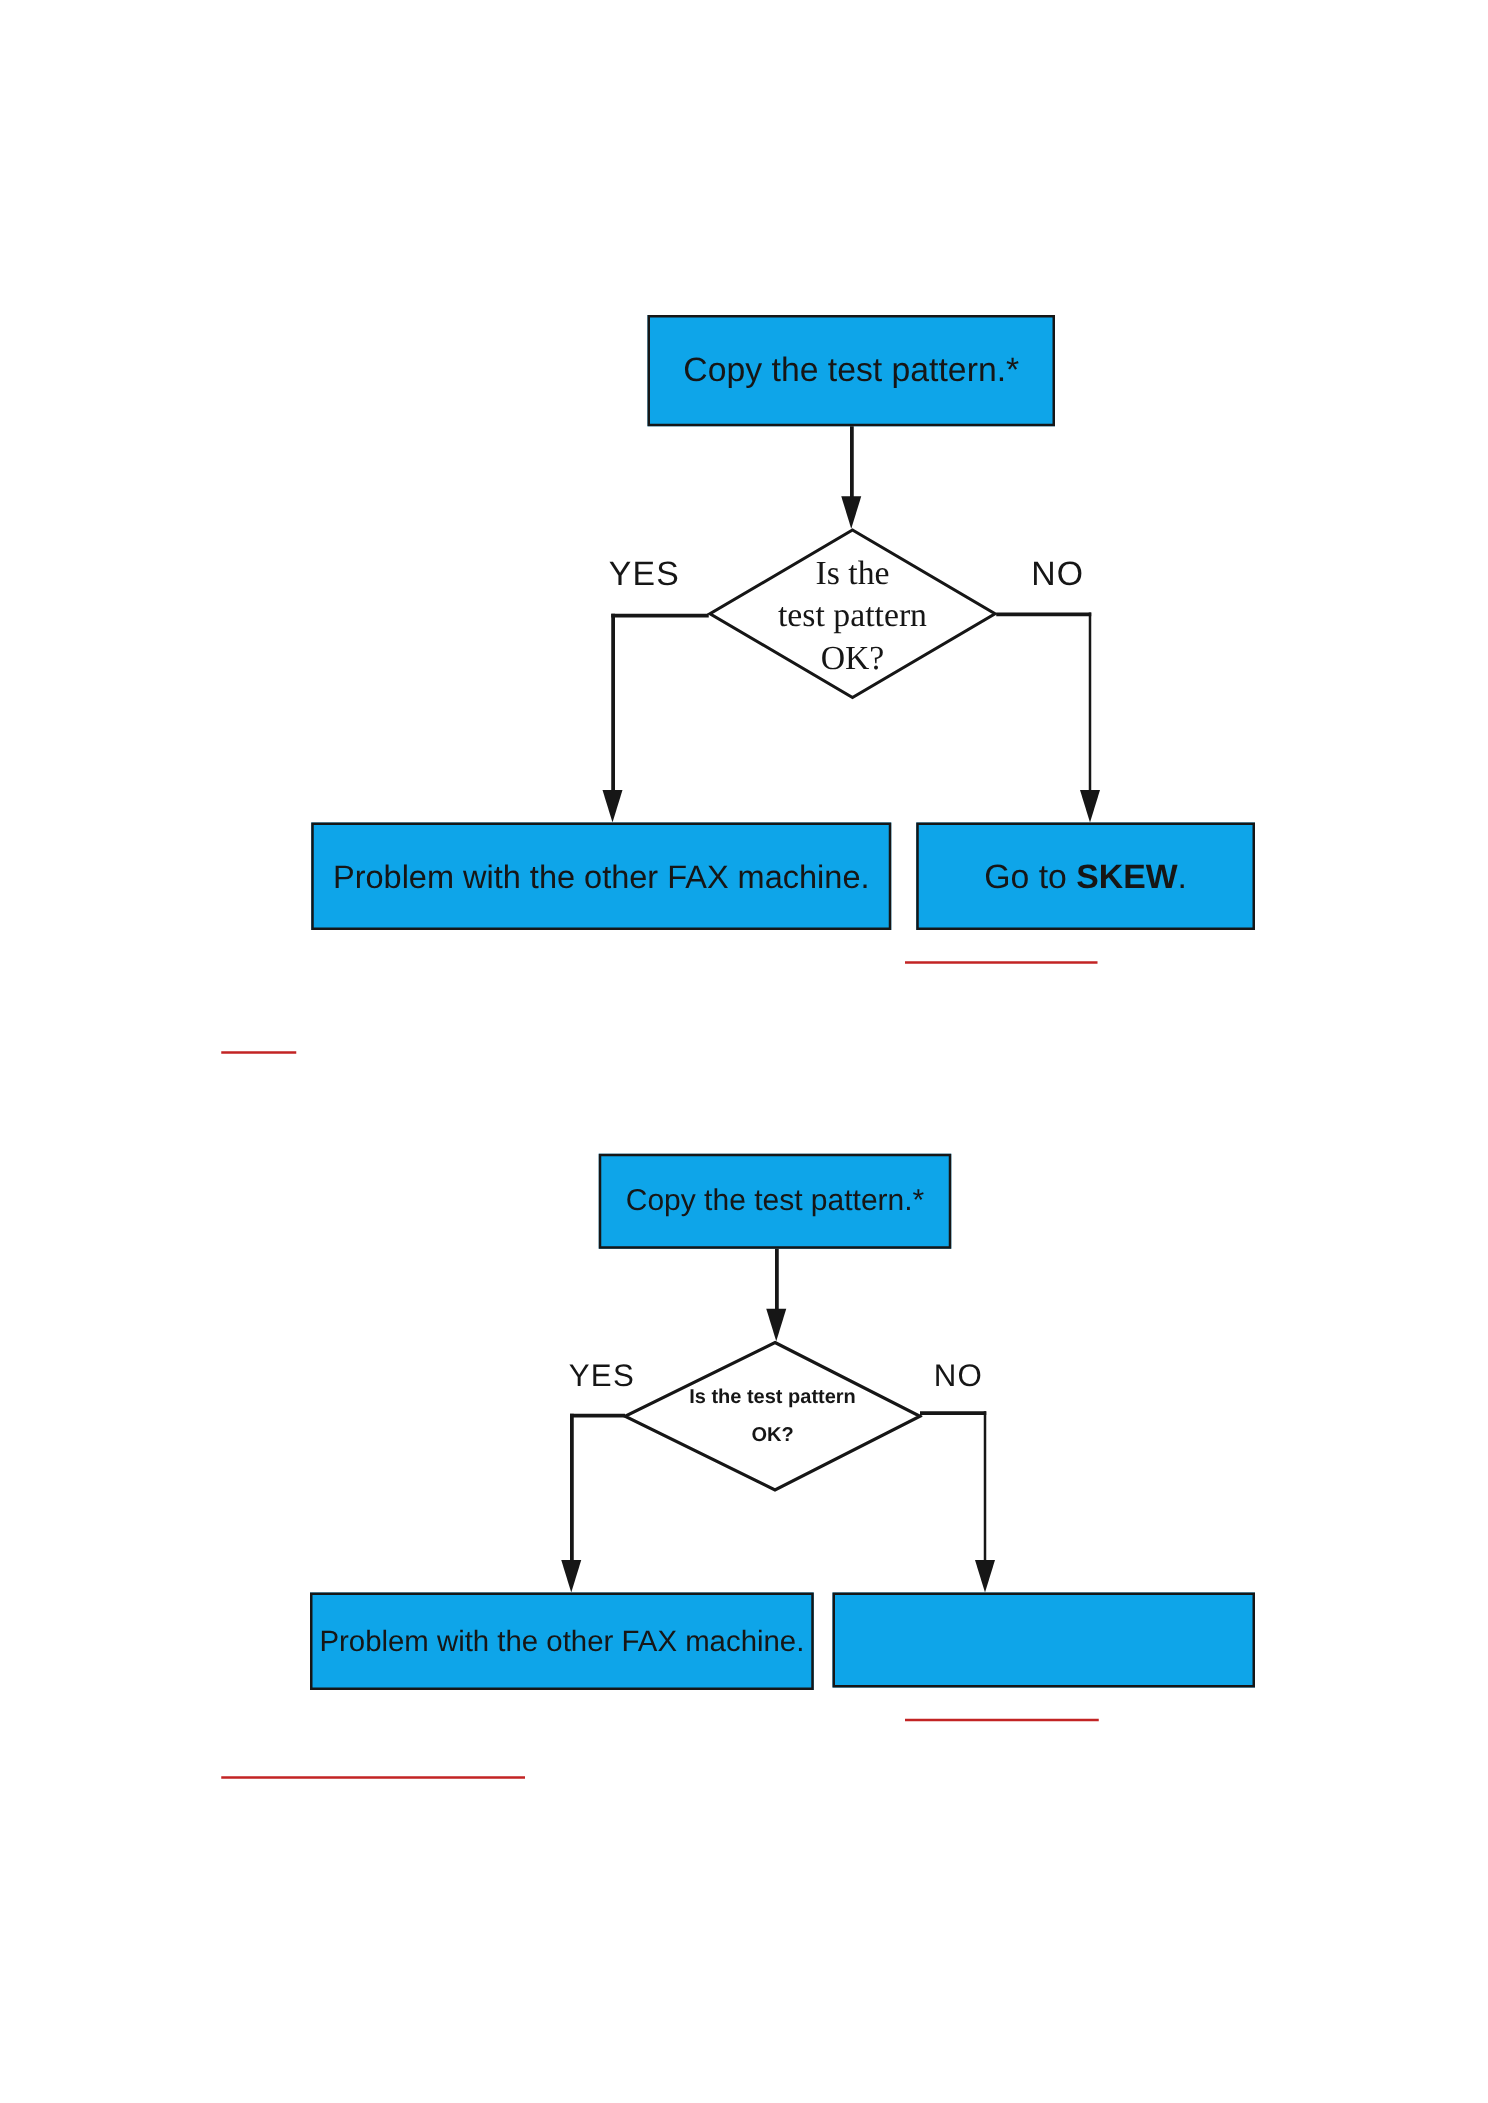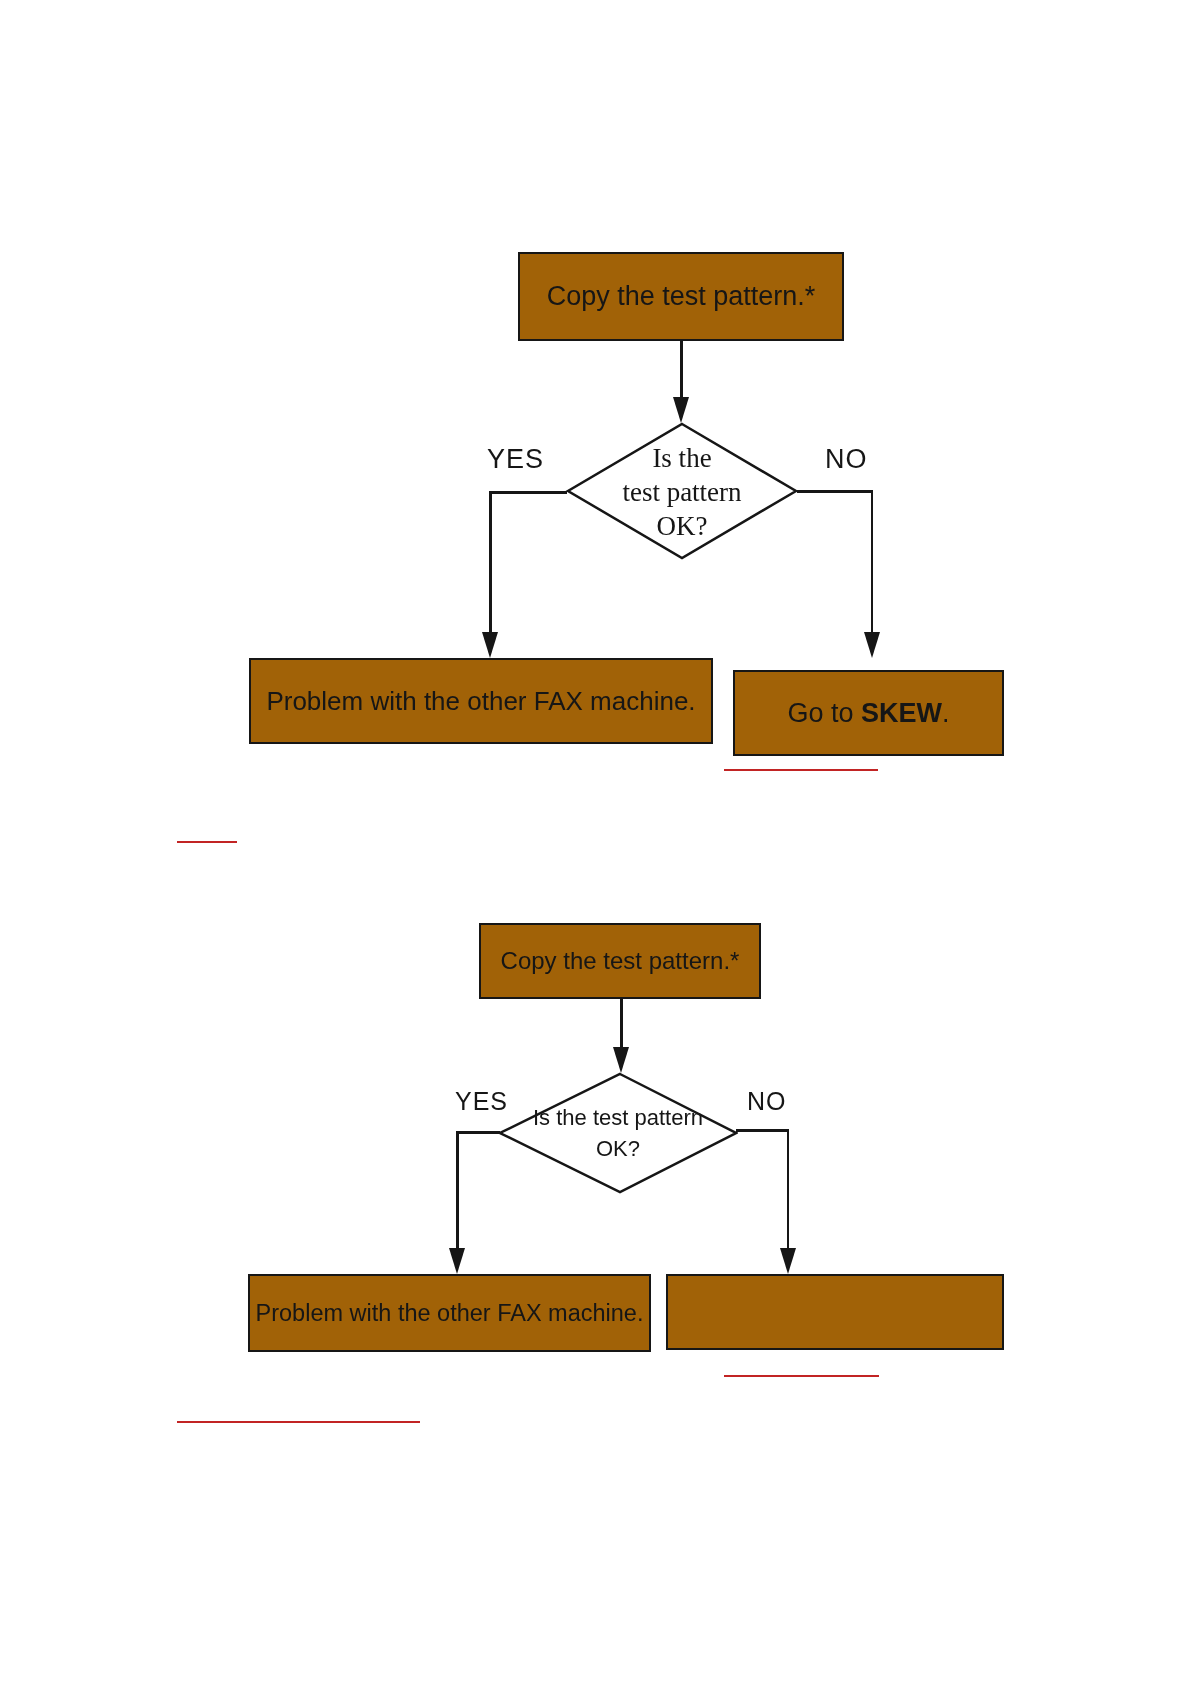--- a/index.html
+++ b/index.html
@@ -9,21 +9,21 @@
   }
   html,body{margin:0;padding:0;}
   body{
     width:1190px;height:1682px;position:relative;
     background:var(--paper);
     font-family:"Liberation Sans", sans-serif;
     color:var(--line);
     overflow:hidden;
   }
   .pbox{
-    position:absolute;border:2.5px solid var(--line);background:#a16207;
+    position:absolute;border:2.5px solid var(--line);background:#0ea5e9;
     box-sizing:border-box;display:flex;align-items:center;justify-content:center;
     text-align:center;
   }
   .vline{position:absolute;width:2.5px;background:var(--line);}
   .hline{position:absolute;height:2.5px;background:var(--line);}
   .arrowhead{
     position:absolute;width:0;height:0;
     border-left:8px solid transparent;border-right:8px solid transparent;
     border-top:26px solid var(--line);
   }
@@ -61,39 +61,39 @@
 <div class="vline" style="left:489px;top:491px;height:142px;"></div>
 <div class="arrowhead" style="left:482px;top:632px;"></div>
 
 <div class="hline" style="left:797px;top:490px;width:76px;"></div>
 <div class="vline" style="left:870.5px;top:490px;height:143px;"></div>
 <div class="arrowhead" style="left:864px;top:632px;"></div>
 
 <div class="pbox" style="left:249px;top:658px;width:464px;height:86px;font-size:26px;">
   <span>Problem with the other FAX machine.</span>
 </div>
-<div class="pbox" style="left:733px;top:658px;width:271px;height:86px;font-size:27px;margin-top:12px;">
+<div class="pbox" style="left:733px;top:658px;width:271px;height:86px;font-size:27px;">
   <span><span>Go to </span><b>SKEW</b><span>.</span></span>
 </div>
 
 <div class="redline" style="left:724px;top:769px;width:154px;"></div>
 
 <div class="redline" style="left:177px;top:841px;width:60px;"></div>
 
 <div class="pbox" style="left:479px;top:923px;width:282px;height:76px;font-size:24px;">
   <span>Copy the test pattern.*</span>
 </div>
 
 <div class="vline" style="left:620px;top:999px;height:50px;"></div>
 <div class="arrowhead" style="left:613px;top:1047px;"></div>
 
 <svg class="diamond-svg" style="left:498px;top:1072px;" width="240" height="122" viewBox="0 0 240 122">
   <polygon points="122,2 238,61 122,120 2,61"></polygon>
 </svg>
-<div class="diamond-text" style="left:498px;top:1102px;width:240px;font-size:22px;line-height:31px;">
+<div class="diamond-text" style="left:498px;top:1102px;width:240px;font-size:16px;line-height:31px;font-weight:bold;">
   <span>Is the test pattern</span>
   <span>OK?</span>
 </div>
 
 <div class="branch-label" style="left:455px;top:1089px;font-size:25px;">YES</div>
 <div class="branch-label" style="left:747px;top:1089px;font-size:25px;">NO</div>
 
 <div class="hline" style="left:456px;top:1131px;width:44px;"></div>
 <div class="vline" style="left:456px;top:1131px;height:118px;"></div>
 <div class="arrowhead" style="left:449px;top:1248px;"></div>

